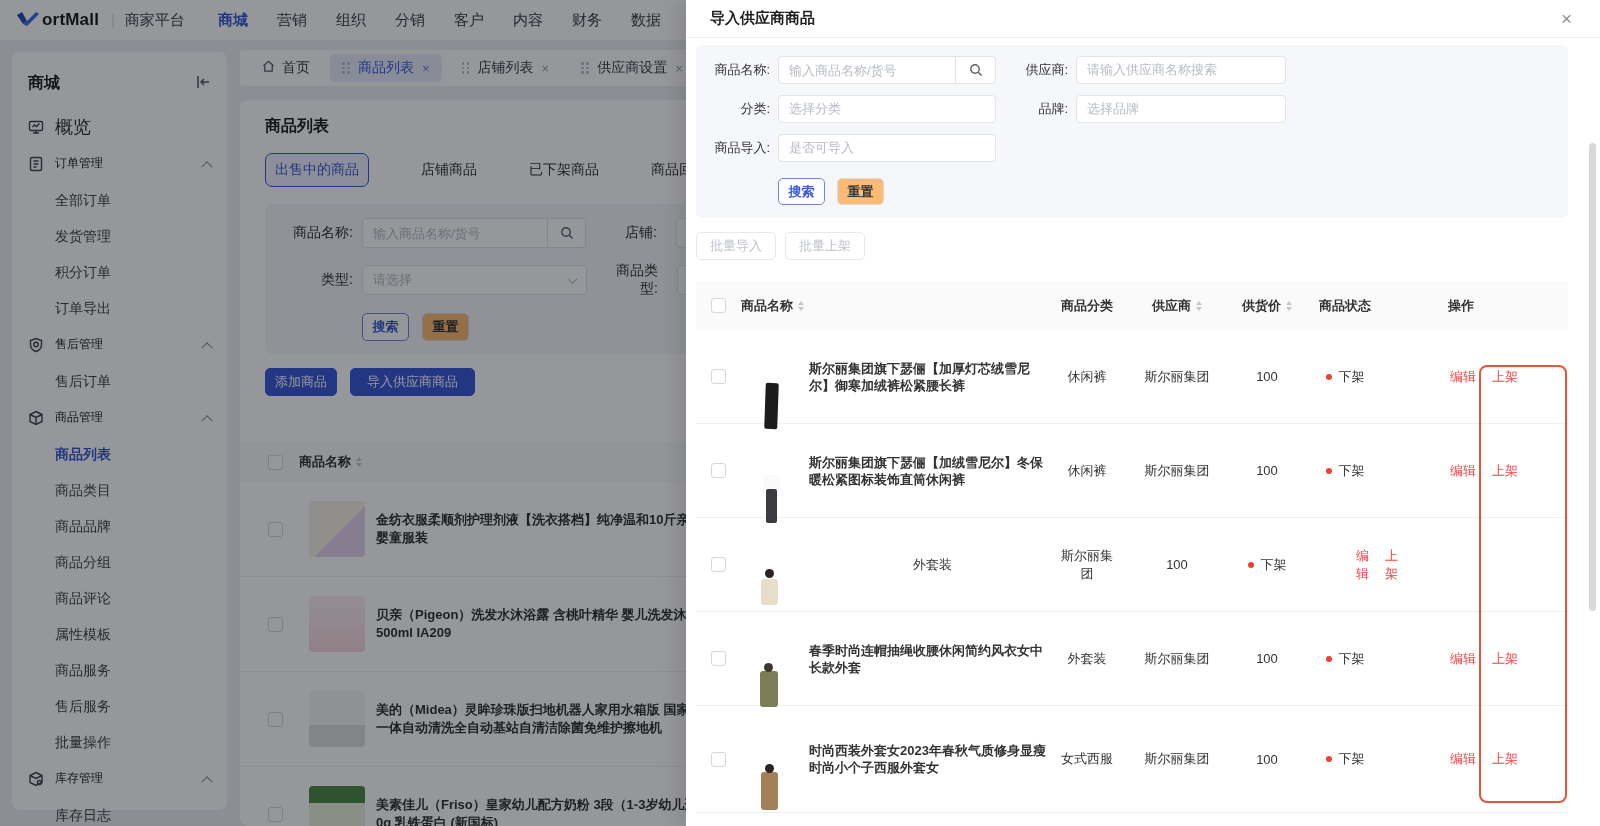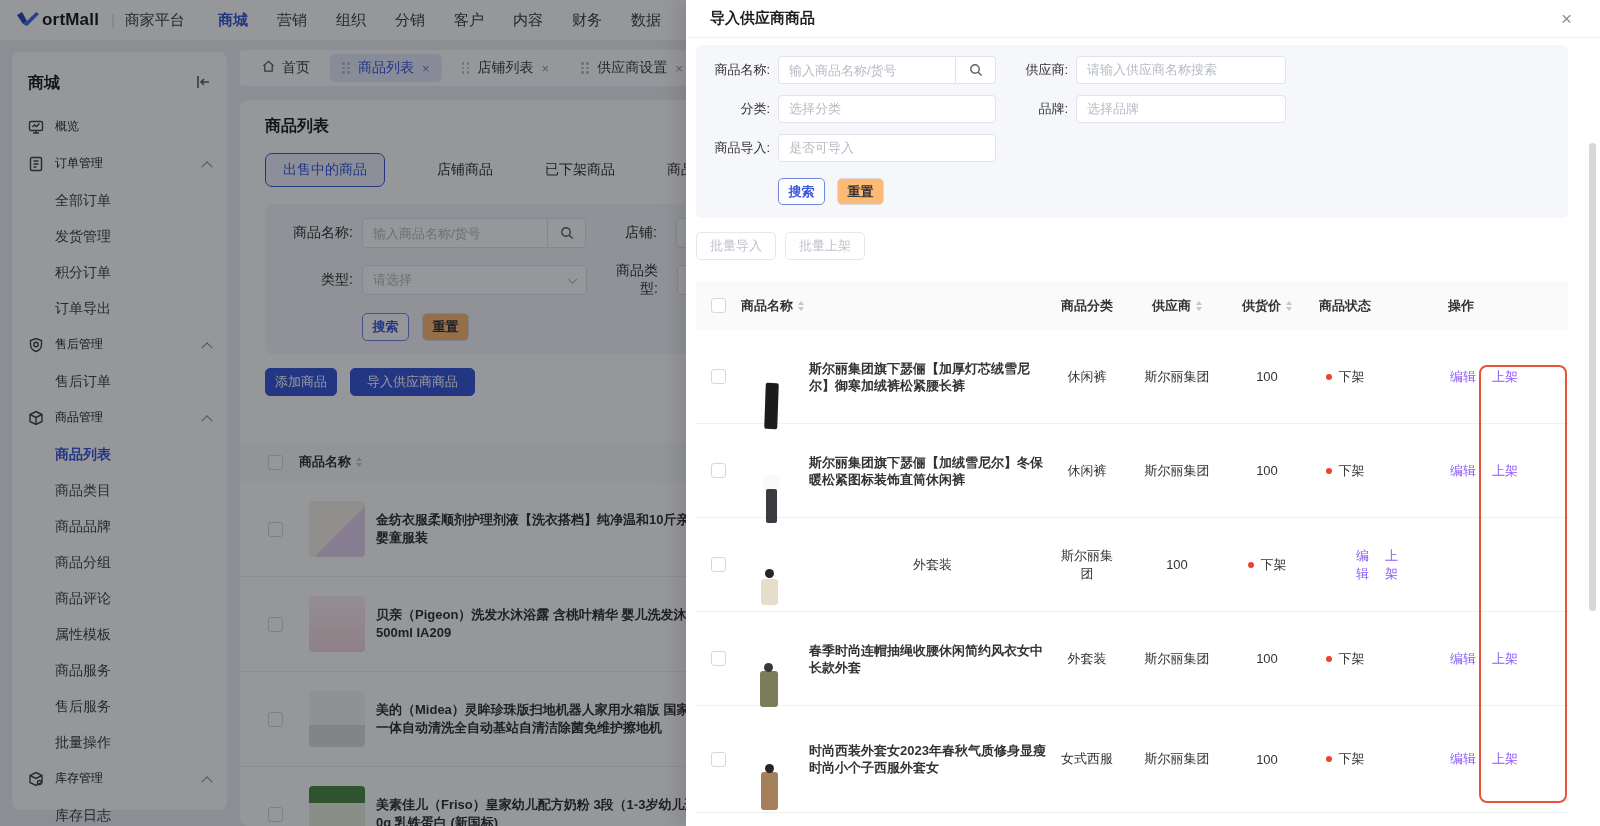--- a/index.html
+++ b/index.html
@@ -16,21 +16,21 @@
   .nav-items { display:flex; align-items:center; }
   .nav-item { font-size:15px; color:#3c3f45; margin-right:29px; cursor:pointer; }
   .nav-item.active { color:#3a58da; font-weight:bold; }
 
   
   .sidebar { position:absolute; left:12px; top:52px; width:215px; height:758px; background:#fff;
     border-radius:8px; padding:14px 16px; z-index:1; }
   .sb-head { display:flex; align-items:center; justify-content:space-between; height:34px; margin-bottom:8px; }
   .sb-title { font-size:16px; font-weight:bold; color:#1f1f1f; }
   .sb-item { display:flex; align-items:center; height:37px; color:#333; }
-  .sb-item .lbl { margin-left:11px; font-size:12px; }
+  .sb-item .lbl { margin-left:11px; font-size:18px; }
   .sb-group { display:flex; align-items:center; height:37px; }
   .sb-group .lbl { margin-left:11px; font-size:12px; color:#262626; }
   .sb-sub { display:grid; grid-template-columns:1fr; padding-left:27px; }
   .sb-sub span { height:36px; line-height:36px; font-size:14px; color:#444; cursor:pointer;
     white-space:nowrap; overflow:hidden; }
   .sb-sub span.active { color:#3a58da; font-weight:bold; }
   .chev { width:8px; height:8px; border-right:1.6px solid #8a8f98; border-bottom:1.6px solid #8a8f98;
     display:inline-block; margin-left:auto; }
   .chev.up { transform:rotate(-135deg) translate(-2px,-2px); }
   .sb-icon { width:16px; height:16px; flex:0 0 16px; }
@@ -47,21 +47,21 @@
   .dots { display:inline-grid; grid-template-columns:3px 3px; grid-gap:2px; margin-right:8px; }
   .dots i { width:2.5px; height:2.5px; background:#b9bec6; border-radius:50%; }
   .home-ic { margin-right:7px; }
 
   
   .main-card { position:absolute; left:240px; top:100px; width:1320px; height:726px; background:#fff;
     border-radius:8px; overflow:hidden; z-index:1; }
   .pg-title { font-size:16px; font-weight:bold; color:#1f1f1f; margin:16px 0 0 25px; }
   .pill-row { display:flex; align-items:center; margin:16px 0 0 25px; }
   .pill { border:1px solid #3a58da; background:#eef2fd; color:#3a58da; font-size:14px;
-    padding:7px 17px; border-radius:7px; margin-right:52px; cursor:pointer; }
+    padding:7px 9px; border-radius:7px; margin-right:52px; cursor:pointer; }
   .pill-plain { font-size:14px; color:#333; margin-right:52px; cursor:pointer; }
   .bg-panel { background:#f6f7fa; border-radius:6px; margin:17px 25px 0 25px; height:150px; padding-top:14px; }
   .frow { display:flex; align-items:center; height:30px; margin:0 0 17px 0; padding-left:24px; }
   .flabel { width:64px; text-align:right; font-size:14px; color:#333; flex:0 0 64px; }
   .flabel2 { width:69px; text-align:right; font-size:14px; color:#333; flex:0 0 69px; margin-left:12px; padding-right:10px; }
   .inp-group { display:flex; margin-left:9px; }
   .t-input { height:30px; border:1px solid #e1e3e9; border-radius:4px 0 0 4px; background:#fff;
     width:186px; padding:0 10px; font-size:13px; color:#333; outline:none; }
   .t-input::placeholder, .m-input::placeholder { color:#b7bbc3; }
   .inp-btn { width:38px; height:30px; border:1px solid #e1e3e9; border-left:none; border-radius:0 4px 4px 0;
@@ -127,21 +127,21 @@
   .m-thead .op { padding-left:56px; }
   .m-row { display:grid; grid-template-columns:45px 68px 247px 62px 118px 62px 94px 176px; align-items:center;
     height:94px; border-bottom:1px solid #f0f0f0; font-size:13px; color:#333; }
   .m-row.tall { height:107px; }
   .m-row .gimg { width:56px; height:56px; border-radius:4px; overflow:hidden; position:relative; }
   .m-row .gname { font-weight:bold; line-height:17px; padding-right:8px; }
   .m-row .ctr { text-align:center; }
   .m-row .status { display:flex; align-items:center; justify-content:center; }
   .dot { width:6px; height:6px; border-radius:50%; background:#f0402f; margin-right:7px; }
   .m-row .ops { padding-left:58px; display:flex; }
-  .lnk { color:#8b5cf6; cursor:pointer;text-align:right; }
+  .lnk { color:#ef4444; cursor:pointer;text-align:right; }
   .lnk + .lnk { margin-left:16px; }
   .m-thead .hc:first-child, .m-row > .cbc { display:flex; justify-content:center; }
 
   
   .g1 { background:#f3f2f0; } .g1::after { content:""; position:absolute; left:24px; top:6px; width:13px; height:46px; background:#1c1c1e; border-radius:2px; transform:rotate(2deg); }
   .g2 { background:#f0efed; } .g2::after { content:""; position:absolute; left:25px; top:18px; width:11px; height:34px; background:#3a3c40; border-radius:2px; } .g2::before { content:""; position:absolute; left:22px; top:4px; width:17px; height:15px; background:#fbfaf8; border-radius:2px; }
   .g3 { background:#efedea; } .g3::after { content:""; position:absolute; left:20px; top:14px; width:17px; height:26px; background:#e6ddcb; border-radius:3px; } .g3::before { content:""; position:absolute; left:24px; top:4px; width:9px; height:9px; border-radius:50%; background:#2a2423; z-index:1; }
   .g4 { background:#f1f0ee; } .g4::after { content:""; position:absolute; left:19px; top:12px; width:18px; height:36px; background:#7a7d57; border-radius:3px; } .g4::before { content:""; position:absolute; left:23px; top:4px; width:9px; height:9px; border-radius:50%; background:#3c3734; z-index:1; }
   .g5 { background:#e9e2d6; } .g5::after { content:""; position:absolute; left:20px; top:13px; width:17px; height:38px; background:#a4805a; border-radius:3px; } .g5::before { content:""; position:absolute; left:24px; top:5px; width:9px; height:9px; border-radius:50%; background:#2a2423; z-index:1; }
 

